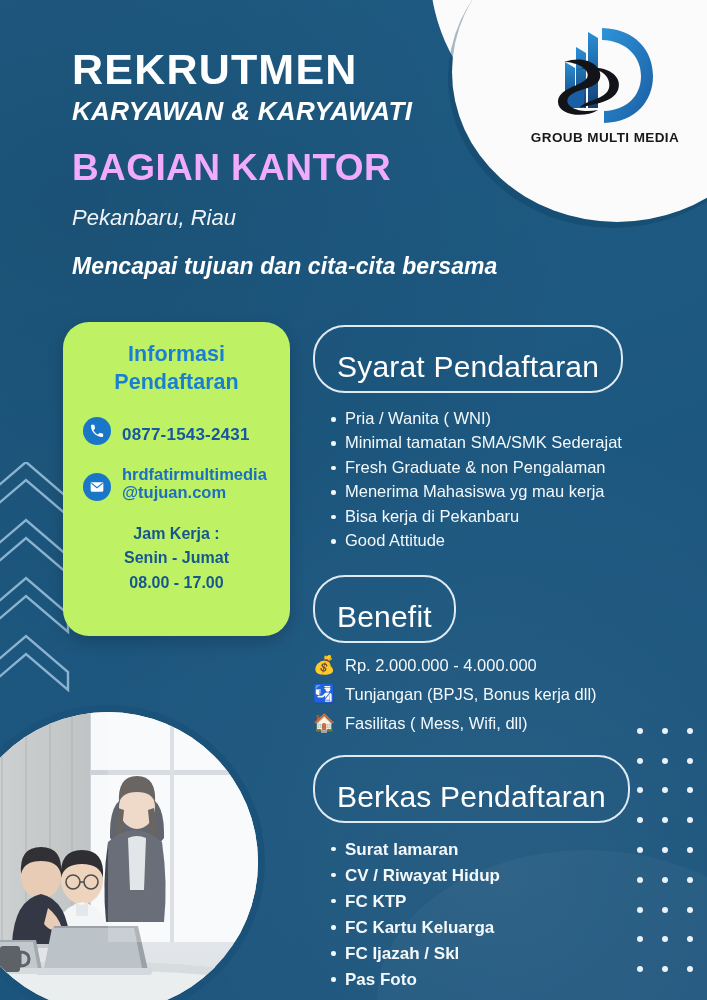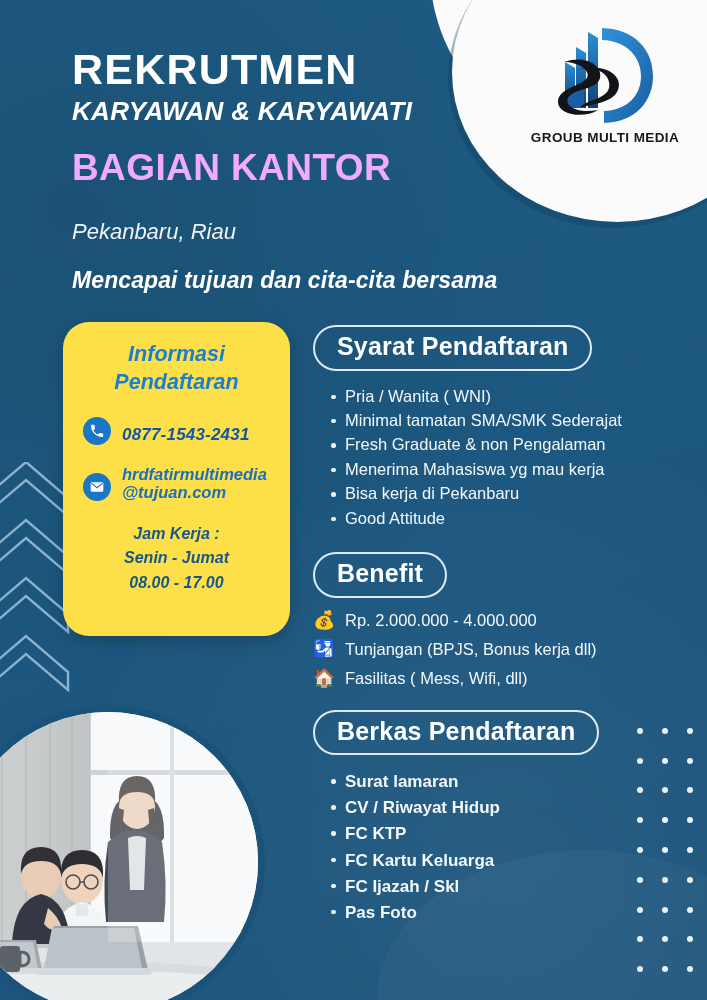--- a/index.html
+++ b/index.html
@@ -74,21 +74,21 @@
   }
   .t-bagian {
     font-size: 37px;
     font-weight: 800;
     letter-spacing: 0.4px;
     line-height: 1.1;
     margin-top: 21px;
     color: #f0abfc;
   }
   .t-city {
-    margin-top: 30px;
+    margin-top: 16px;
     font-size: 22px;
     font-style: italic;
     font-weight: 400;
     color: #f0f4f7;
   }
   .t-tagline {
     margin-top: 22px;
     font-size: 23px;
     font-style: italic;
     font-weight: 700;
@@ -143,27 +143,26 @@
     background: #eaf2f8;
   }
 
   
   .info-card {
     position: absolute;
     left: 63px;
     top: 322px;
     width: 227px;
     height: 314px;
-    background: #fde047;
+    background: #bef264;
     border-radius: 26px;
     box-shadow: 0 6px 16px rgba(0,0,0,0.18);
     padding: 18px 12px 14px;
     box-sizing: border-box;
     text-align: center;
-    font-style: italic;
   }
   .info-title {
     color: #1a7fd4;
     font-size: 21.5px;
     font-weight: 800;
     line-height: 1.32;
   }
   .info-row {
     display: flex;
     align-items: flex-end;
@@ -208,23 +207,23 @@
   .right-col {
     position: absolute;
     left: 313px;
     top: 325px;
     width: 320px;
   }
   .pill {
     display: inline-block;
     border: 2.5px solid #dfeaf2;
     border-radius: 32px;
-    padding: 6px 22px 8px;
-    font-size: 25px;
-    font-weight: 700;
+    padding: 23px 22px 8px;
+    font-size: 30px;
+    font-weight: 400;
     color: #ffffff;
     letter-spacing: 0.2px;
     line-height: 1.1;
   }
   .bullets {
     list-style: none;
     margin: 14px 0 0;
     padding: 0 0 0 18px;
   }
   .bullets li {

